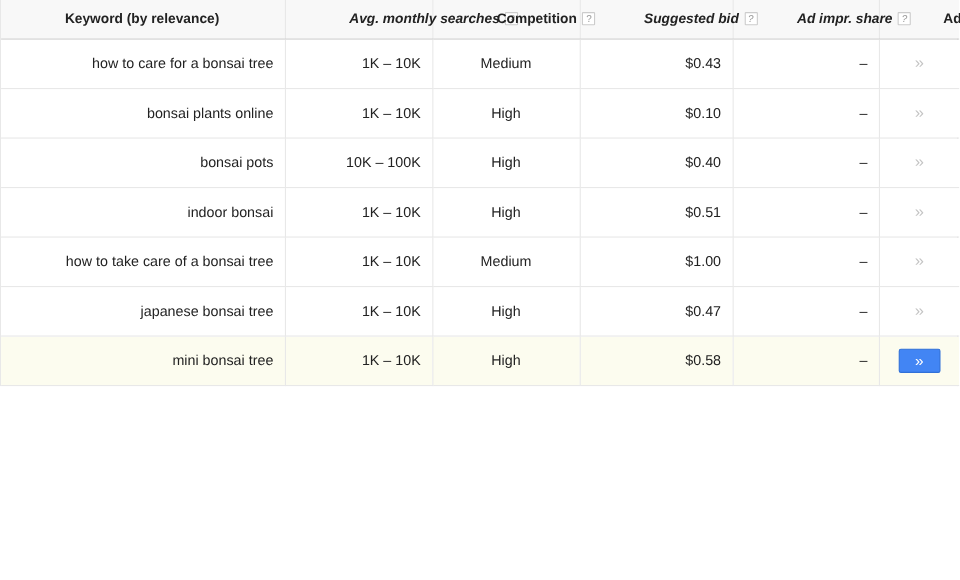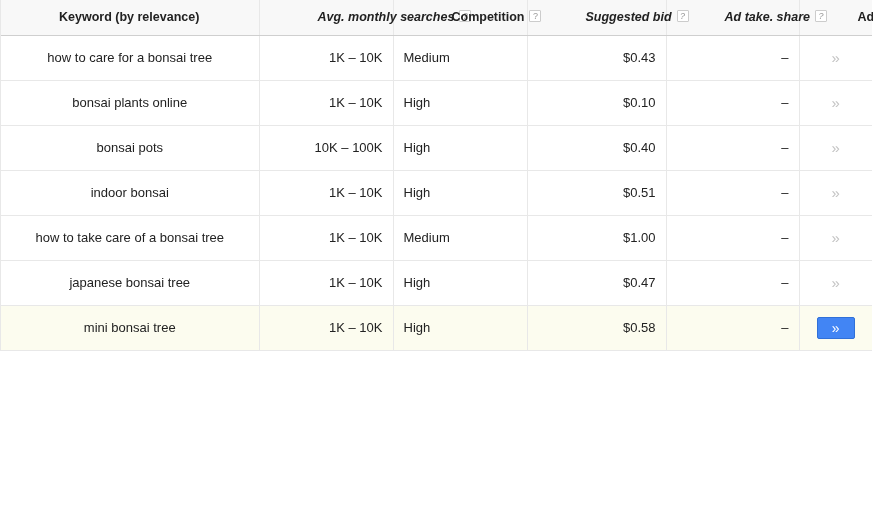--- a/index.html
+++ b/index.html
@@ -36,21 +36,21 @@
     white-space: nowrap;
     vertical-align: middle;
     box-sizing: border-box;
   }
   .kp-table thead th:last-child { border-right: none; }
   .th-left   { text-align: left; }
   .th-right  { text-align: right; font-style: italic; }
 
   .th-inner {
     display: inline-flex;
-    align-items: flex-start;
+    align-items: center;
     gap: 5px;
     padding-left: 48px;
   }
 
   .help-icon {
     display: inline-block;
     width: 12px;
     height: 12px;
     line-height: 11px;
     text-align: center;
@@ -72,23 +72,23 @@
     vertical-align: middle;
     font-size: 13px;
     color: #222222;
     white-space: nowrap;
     overflow: hidden;
     box-sizing: border-box;
     background: #ffffff;
   }
   .kp-table tbody td:last-child { border-right: none; }
 
-  .cell-keyword     { text-align: center; }
+  .cell-keyword     { text-align: right; }
   .cell-searches    { text-align: right; }
-  .cell-competition { text-align: left; }
+  .cell-competition { text-align: center; }
   .cell-bid         { text-align: right; }
   .cell-impr        { text-align: right; color: #333333; }
   .cell-addplan     { text-align: center; padding: 0; }
 
   tr.row-highlight td { background: #fcfcef; }
   tr.row-highlight td.cell-addplan { background: #fcfcef; }
 
   
   .chev-plain {
     display: inline-block;
@@ -156,21 +156,21 @@
           </span>
         </th>
         <th class="th-right">
           <span class="th-inner">
             <span>Suggested bid</span>
             <span class="help-icon">?</span>
           </span>
         </th>
         <th class="th-right">
           <span class="th-inner">
-            <span>Ad take. share</span>
+            <span>Ad impr. share</span>
             <span class="help-icon">?</span>
           </span>
         </th>
         <th class="th-left">
           <span class="th-inner">
             <span>Add to plan</span>
           </span>
         </th>
       </tr>
     </thead>

